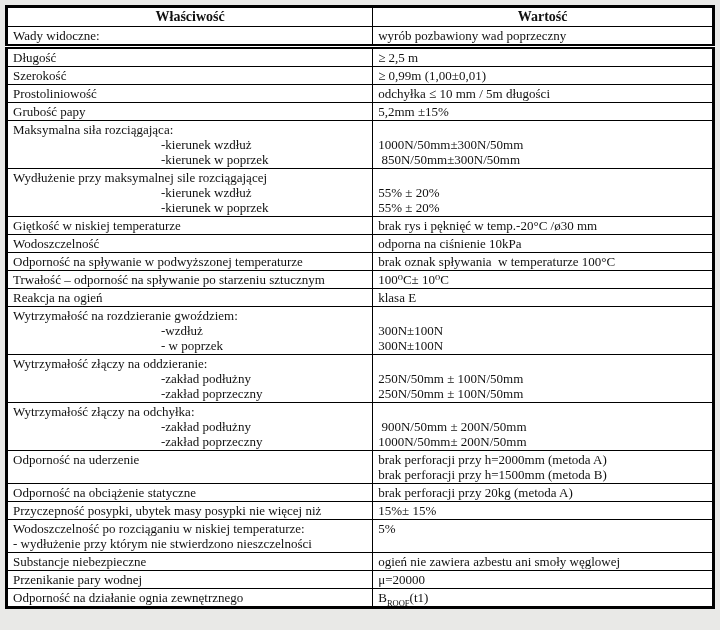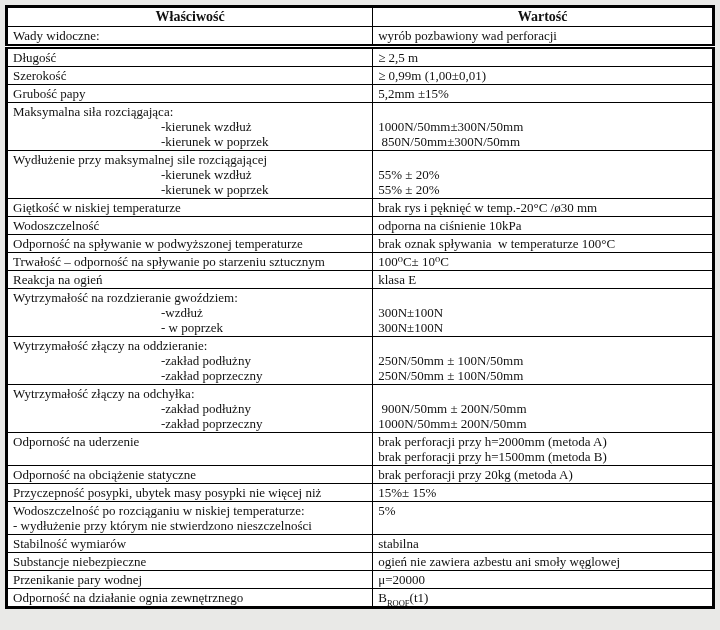--- a/index.html
+++ b/index.html
@@ -68,37 +68,45 @@
         <th>Właściwość</th>
         <th>Wartość</th>
       </tr>
     </thead>
     <tbody>
         <tr class="gap-after">
           <td class="prop">
             <div class="line">Wady widoczne:</div>
           </td>
           <td class="val">
-            <div class="line">wyrób pozbawiony wad perforacji</div>
+            <div class="line">wyrób pozbawiony wad poprzeczny</div>
           </td>
         </tr>
         <tr>
           <td class="prop">
             <div class="line">Długość</div>
           </td>
           <td class="val">
             <div class="line">≥ 2,5 m</div>
           </td>
         </tr>
         <tr>
           <td class="prop">
             <div class="line">Szerokość</div>
           </td>
           <td class="val">
             <div class="line">≥ 0,99m (1,00±0,01)</div>
+          </td>
+        </tr>
+        <tr>
+          <td class="prop">
+            <div class="line">Prostoliniowość</div>
+          </td>
+          <td class="val">
+            <div class="line">odchyłka ≤ 10 mm / 5m długości</div>
           </td>
         </tr>
         <tr>
           <td class="prop">
             <div class="line">Grubość papy</div>
           </td>
           <td class="val">
             <div class="line">5,2mm ±15%</div>
           </td>
         </tr>
@@ -227,28 +235,20 @@
             <div class="line">15%± 15%</div>
           </td>
         </tr>
         <tr>
           <td class="prop">
             <div class="line">Wodoszczelność po rozciąganiu w niskiej temperaturze:</div>
             <div class="line">- wydłużenie przy którym nie stwierdzono nieszczelności</div>
           </td>
           <td class="val">
             <div class="line">5%</div>
-          </td>
-        </tr>
-        <tr>
-          <td class="prop">
-            <div class="line">Stabilność wymiarów</div>
-          </td>
-          <td class="val">
-            <div class="line">stabilna</div>
           </td>
         </tr>
         <tr>
           <td class="prop">
             <div class="line">Substancje niebezpieczne</div>
           </td>
           <td class="val">
             <div class="line">ogień nie zawiera azbestu ani smoły węglowej</div>
           </td>
         </tr>

